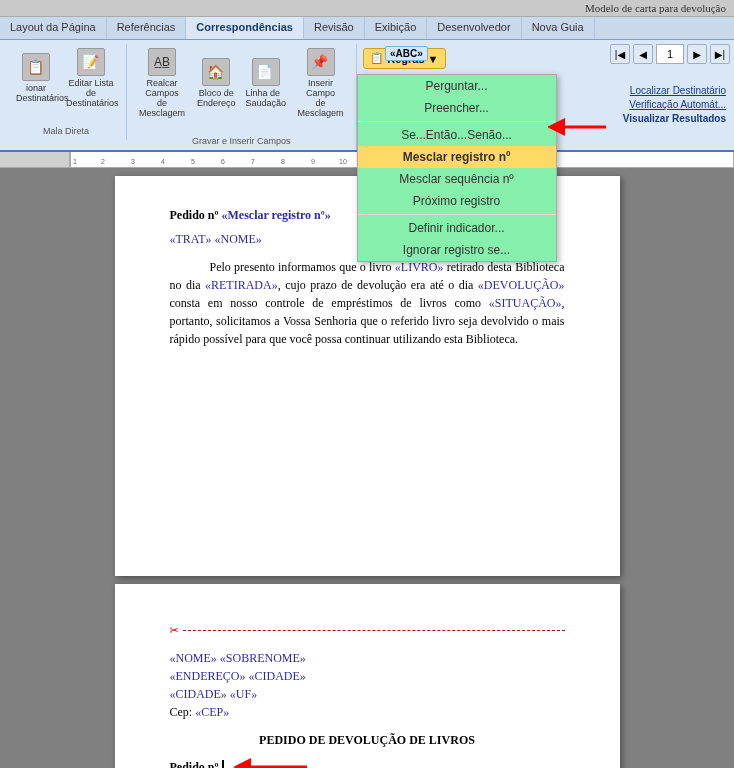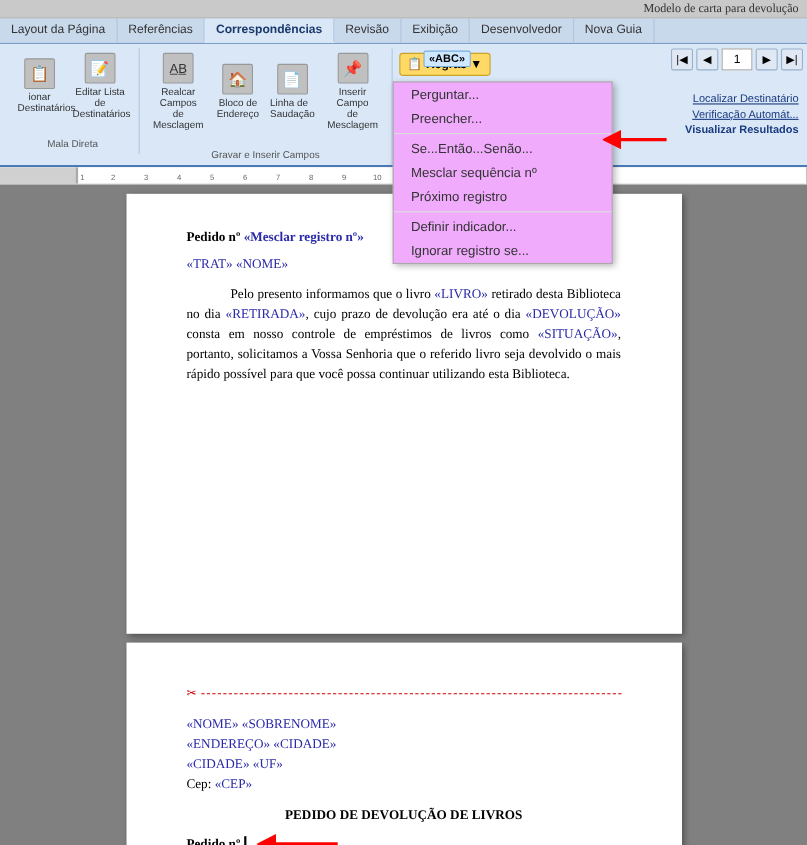--- a/index.html
+++ b/index.html
@@ -119,26 +119,27 @@
       align-items: center;
       gap: 3px;
       font-weight: bold;
     }
 
     
     .dropdown-menu {
       position: absolute;
       top: 58px;
       left: 408px;
-      background: #f0abfc;
+      background: #86efac;
       border: 1px solid #aaa;
       box-shadow: 2px 2px 6px rgba(0,0,0,0.3);
       z-index: 100;
       width: 200px;
       font-size: 12px;
+      text-align: center;
     }
 
     .dropdown-item {
       padding: 4px 16px;
       cursor: pointer;
       color: #333;
     }
 
     .dropdown-item.highlighted {
       background: #ffd966;
@@ -339,20 +340,21 @@
         <span>📋</span>
         <span>Regras</span>
         <span>▼</span>
       </button>
 
       <div class="dropdown-menu" style="position:absolute; top:30px; left:0;">
         <div class="dropdown-item">Perguntar...</div>
         <div class="dropdown-item">Preencher...</div>
         <div class="dropdown-separator"></div>
         <div class="dropdown-item">Se...Então...Senão...</div>
+        <div class="dropdown-item highlighted">Mesclar registro nº</div>
         <div class="dropdown-item">Mesclar sequência nº</div>
         <div class="dropdown-item">Próximo registro</div>
         <div class="dropdown-separator"></div>
         <div class="dropdown-item">Definir indicador...</div>
         <div class="dropdown-item">Ignorar registro se...</div>
       </div>
     </div>
 
     <div style="position:absolute; left:385px; top:6px; display:flex; align-items:center; gap:3px;">
       <span class="abc-badge">«ABC»</span>

